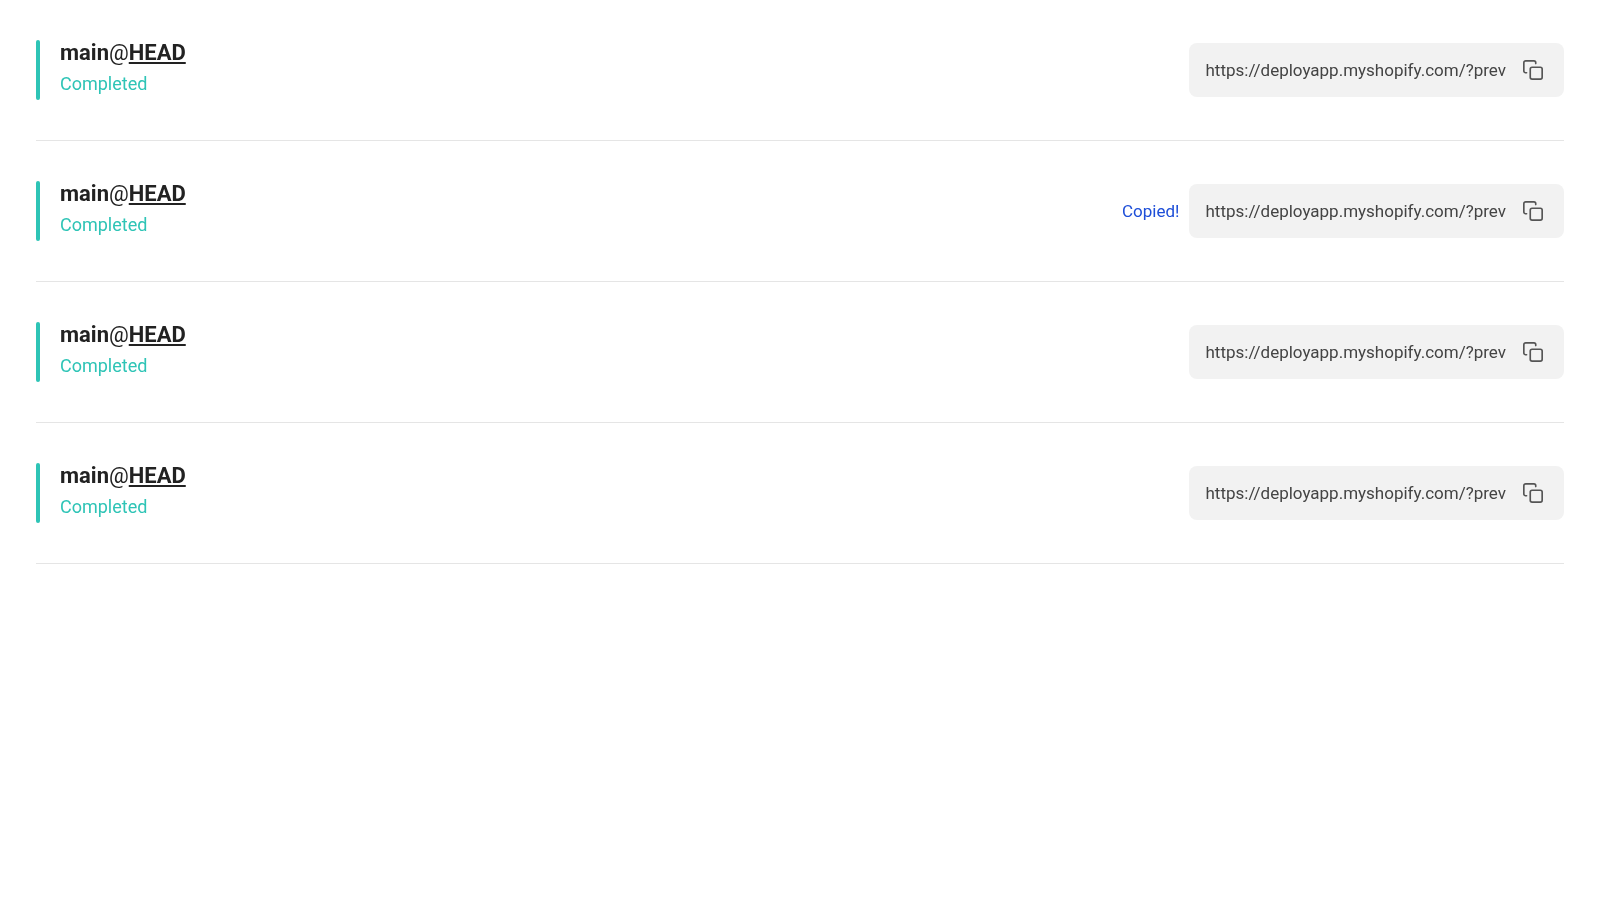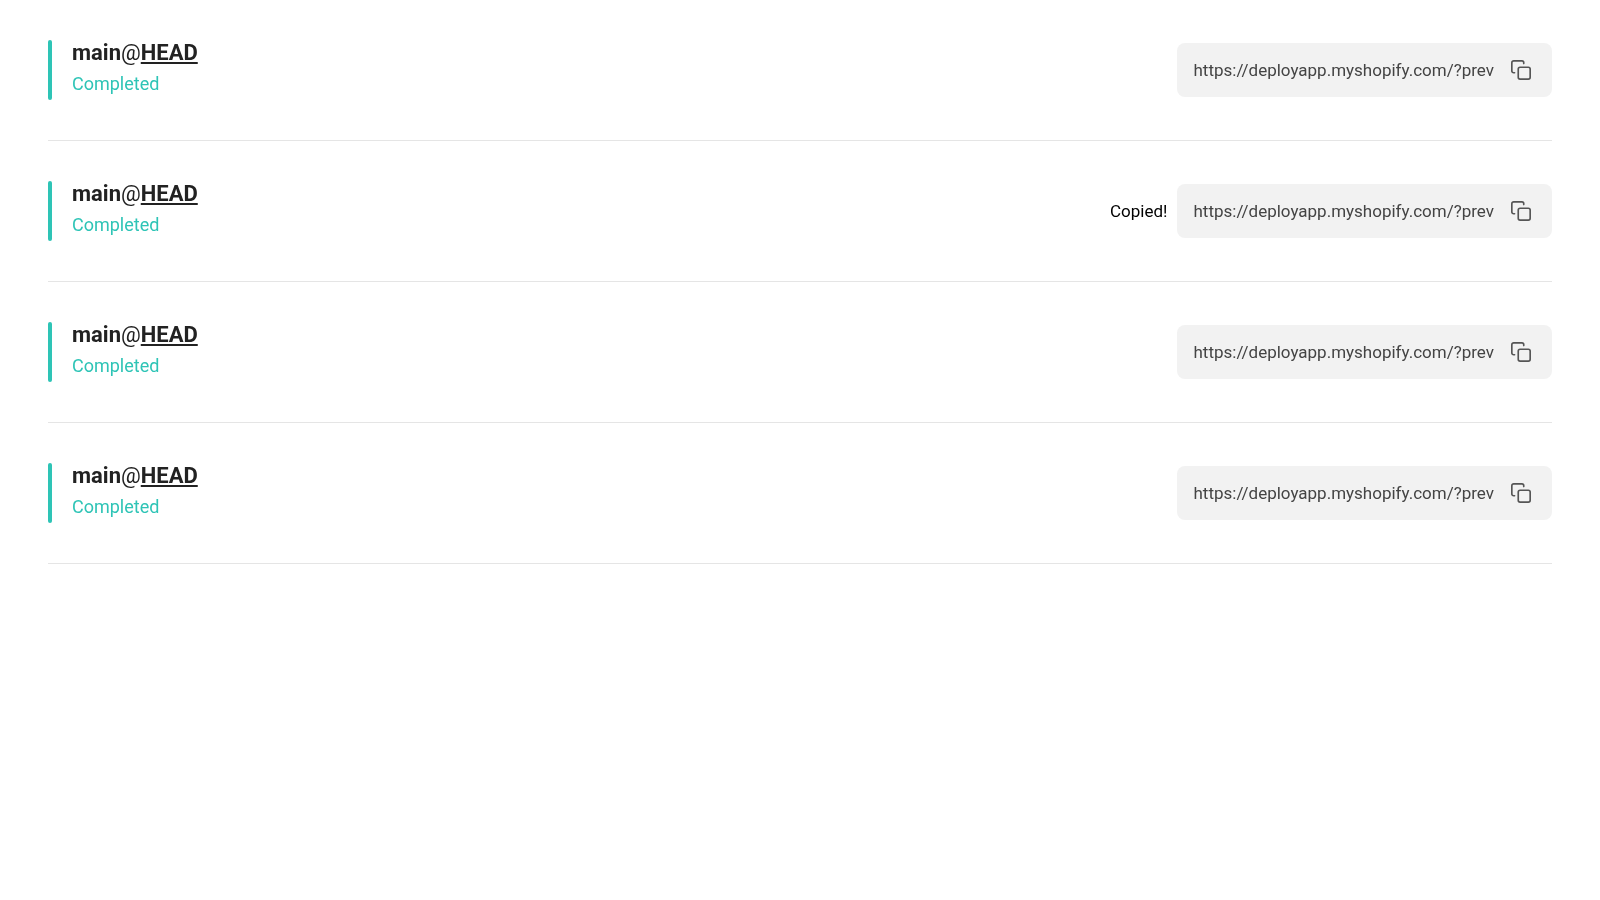--- a/index.html
+++ b/index.html
@@ -11,21 +11,21 @@
     body {
       font-family: -apple-system, BlinkMacSystemFont, 'Segoe UI', Roboto, sans-serif;
       background: #ffffff;
       color: #333;
       width: 1600px;
       min-height: 900px;
     }
 
     .container {
       width: 100%;
-      padding: 0 48px;
+      padding: 0 36px;
     }
 
     .deploy-item {
       display: flex;
       align-items: center;
       justify-content: space-between;
       padding: 40px 0;
       border-bottom: 1px solid #e5e5e5;
       position: relative;
     }
@@ -101,21 +101,21 @@
       cursor: pointer;
       padding: 4px;
       display: flex;
       align-items: center;
       justify-content: center;
       color: #555;
     }
 
     .copied-label {
       font-size: 17px;
-      color: #000000;
+      color: #1d4ed8;
       margin-right: 10px;
     }
 
     .copy-svg {
       width: 22px;
       height: 22px;
       stroke: #555;
       fill: none;
       stroke-width: 1.8;
       stroke-linecap: round;

